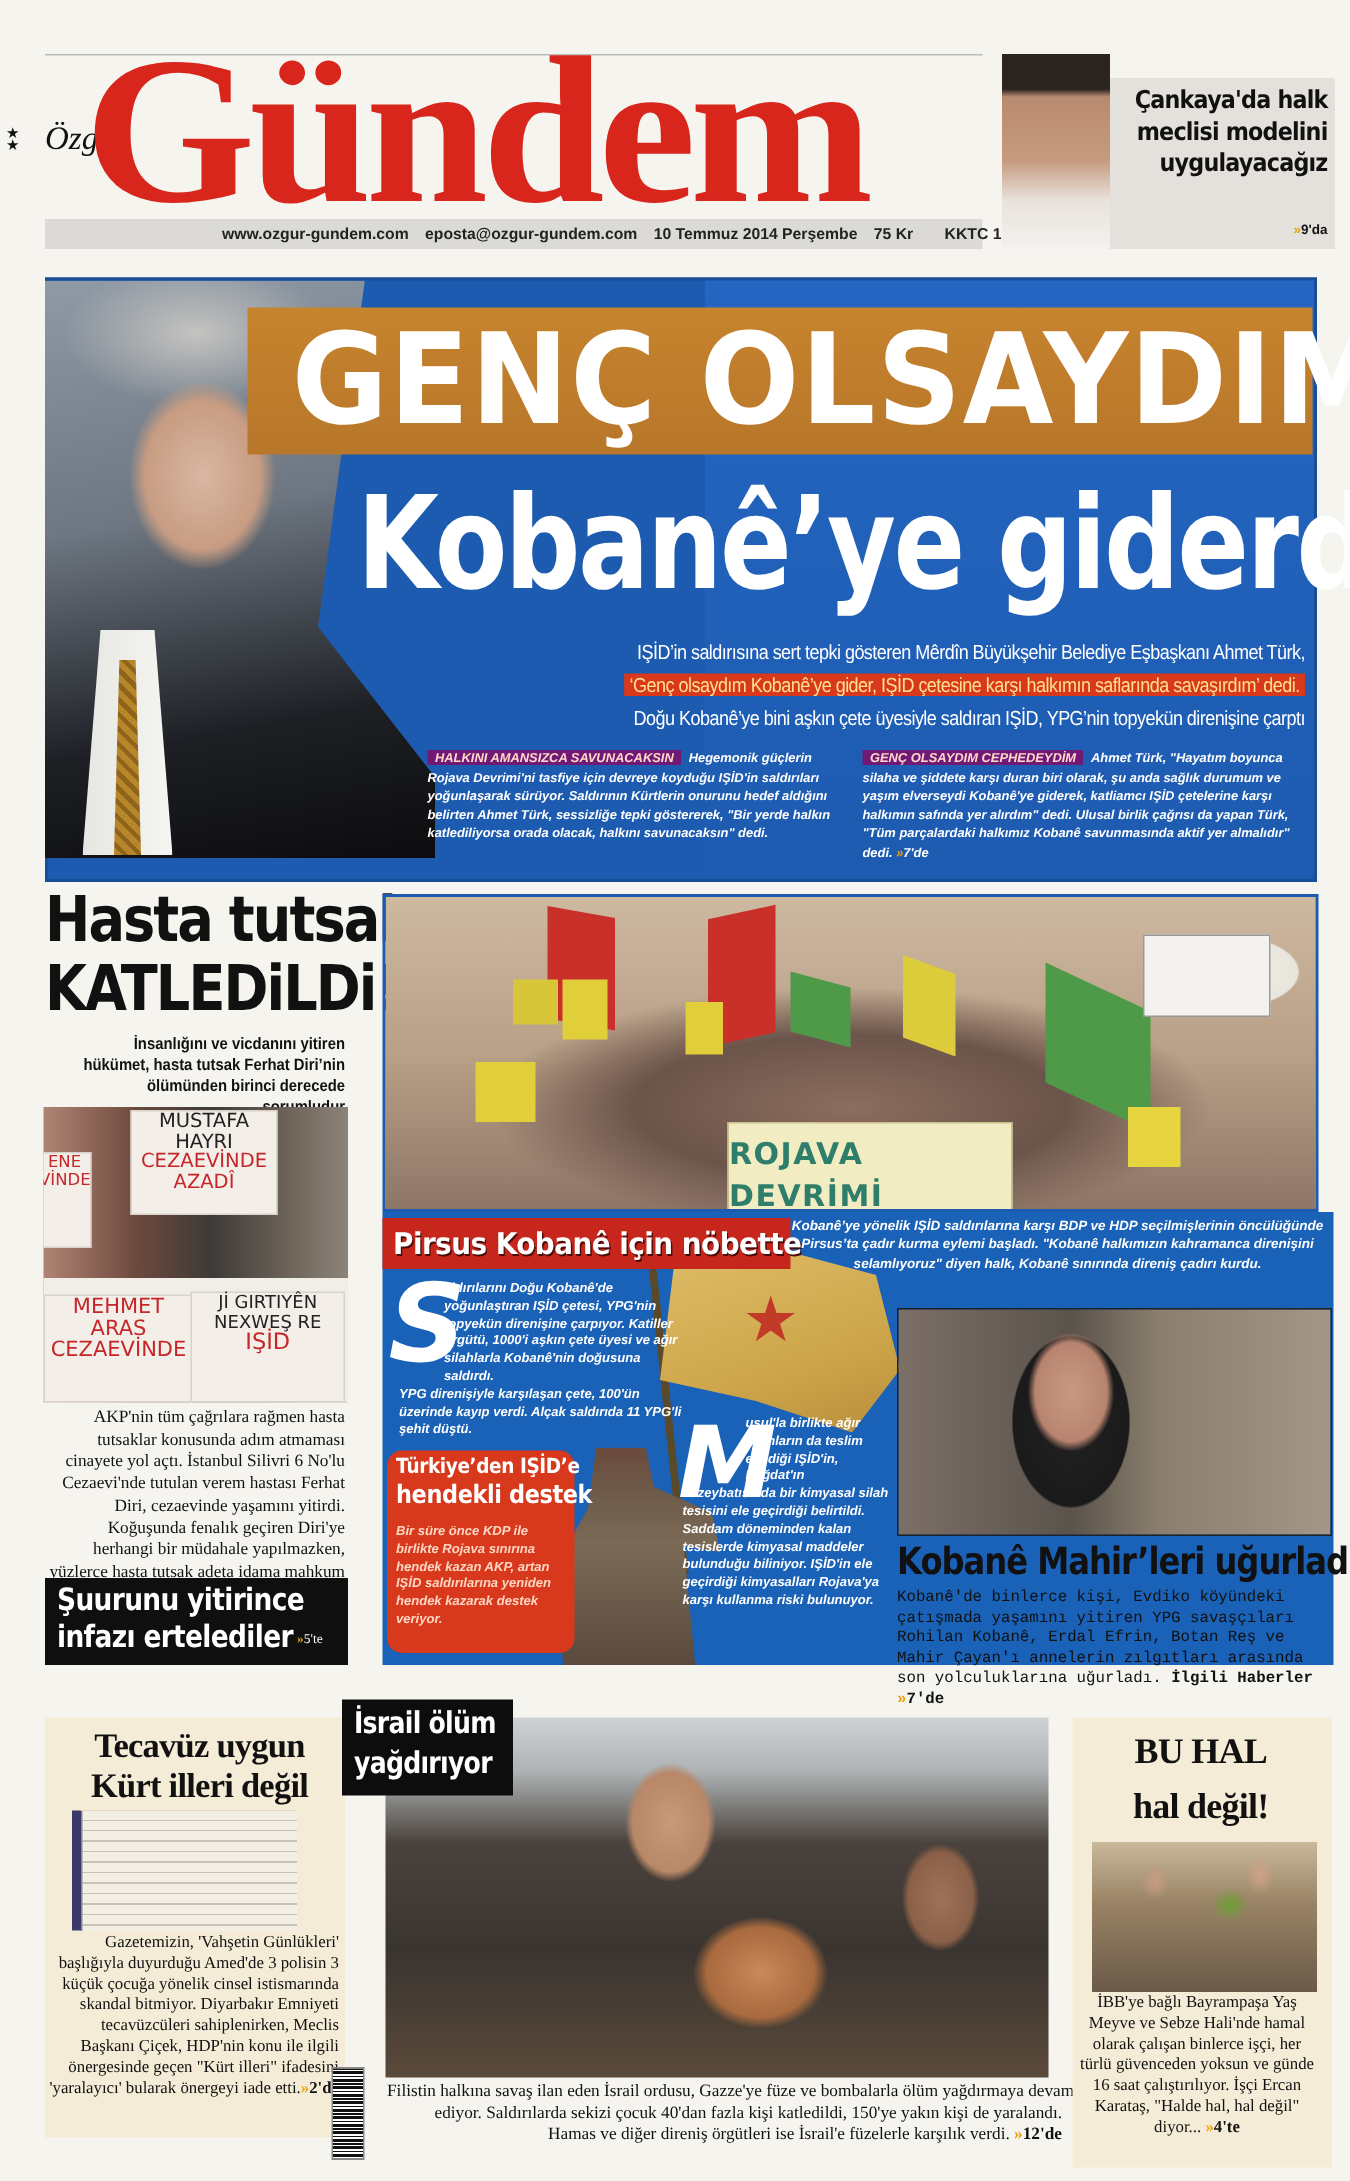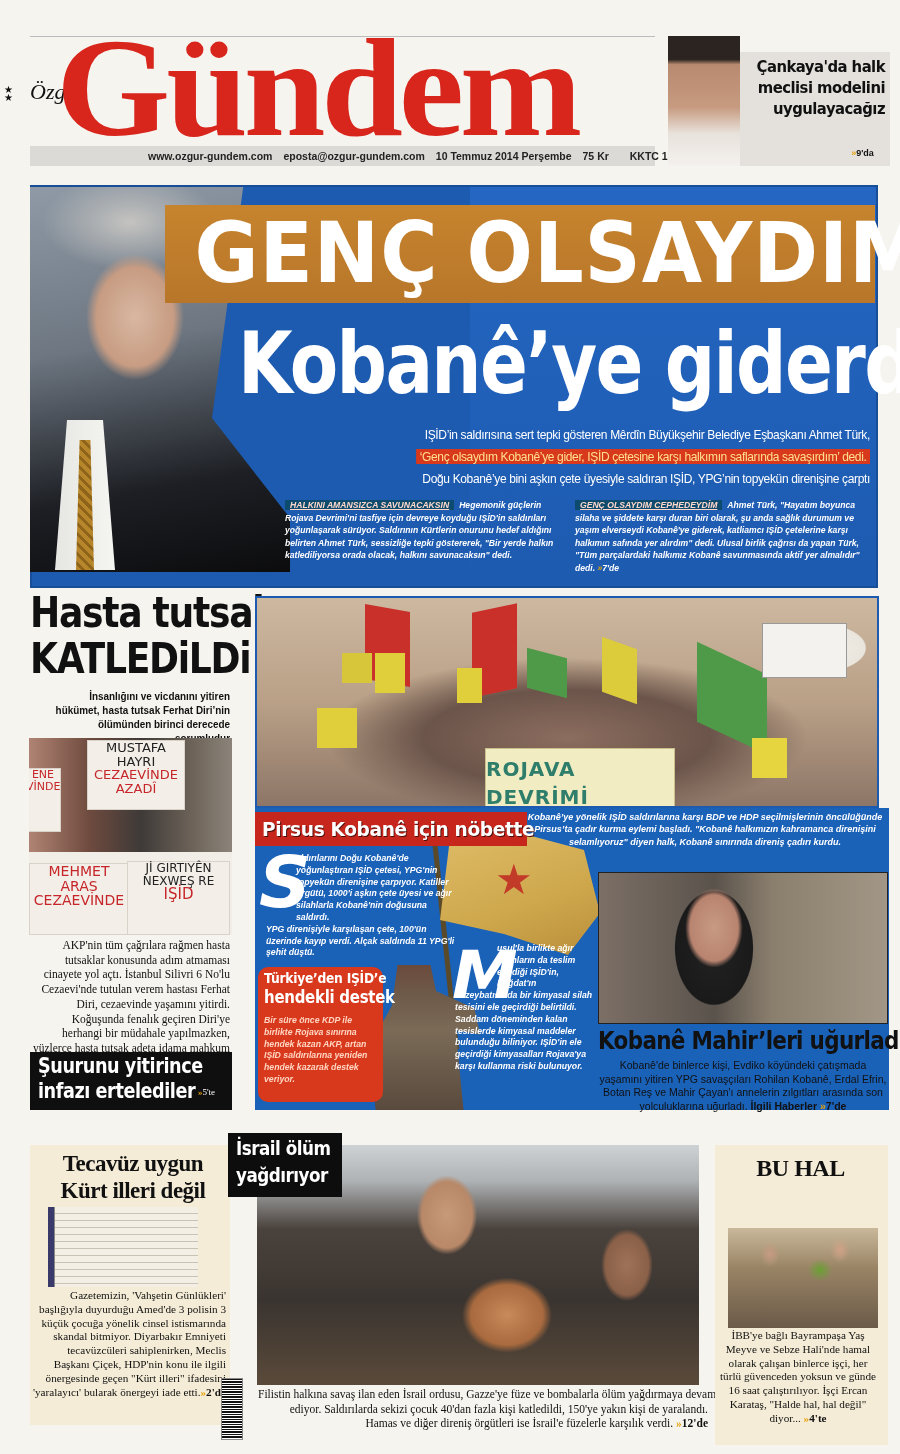--- a/index.html
+++ b/index.html
@@ -33,21 +33,21 @@
       left: 668px; top: 36px; width: 72px; height: 130px;
       background: linear-gradient(180deg, #2b2420 0%, #2b2420 18%, #b88a6f 22%, #c79b80 55%, #e8e2dc 75%, #f4f1ee 100%);
     }
     .teaser-box { left: 740px; top: 52px; width: 150px; height: 114px; background: #e4e1dd; }
     .teaser-head {
       left: 740px; top: 56px; width: 145px; text-align: right;
       font-size: 16.5px; font-weight: bold; line-height: 21px; color: #111;
       font-family: "DejaVu Sans", sans-serif; letter-spacing: -0.6px;
       transform: scaleX(0.9); transform-origin: right top;
     }
-    .teaser-ref { left: 840px; top: 148px; width: 45px; text-align: center; font-size: 9px; font-weight: bold; }
+    .teaser-ref { left: 840px; top: 148px; width: 45px; text-align: right; font-size: 9px; font-weight: bold; }
     .ref-mark { color: #e8a20c; font-weight: bold; }
 
     
     .main-blue {
       left: 30px; top: 185px; width: 848px; height: 403px; background: #1d5bb0;
       border: 2px solid #184e98;
     }
     .main-blue-right { left: 470px; top: 187px; width: 406px; height: 399px;
       background: linear-gradient(180deg, #2466c2 0%, #1d5bb0 100%); }
     .ahmet-photo {
@@ -78,21 +78,21 @@
       white-space: nowrap;
     }
     .deck {
       left: 280px; top: 424px; width: 590px; text-align: right;
       font-size: 13.5px; font-weight: normal; color: #fff; line-height: 22px;
       letter-spacing: -0.4px; white-space: nowrap;
     }
     .deck .line { display: block; transform: scaleX(0.89); transform-origin: right center; }
     .deck .hl { background: #d8381c; color: #ffe08c; padding: 0 4px; }
     .col-box { top: 499px; font-size: 8.6px; line-height: 12.5px; color: #fff; font-style: italic; font-weight: bold; }
-    .col-box .kicker { background: #0c4a6e; color: #ffd8cc; padding: 0 5px; font-style: italic; margin-right: 5px; text-decoration: underline; }
+    .col-box .kicker { background: #701a75; color: #ffd8cc; padding: 0 5px; font-style: italic; margin-right: 5px; }
     .col-left { left: 285px; width: 278px; }
     .col-right { left: 575px; width: 300px; }
 
     
     .hasta-head {
       left: 30px; top: 590px; width: 198px;
       font-family: "DejaVu Sans", sans-serif; font-weight: bold; font-size: 42px; line-height: 46px;
       letter-spacing: -1.5px; color: #111; transform: scaleX(0.86); transform-origin: left top;
       white-space: nowrap;
     }
@@ -203,22 +203,22 @@
         radial-gradient(ellipse 55px 80px at 115px 75px, #222 0%, #1a1a1a 70%, rgba(0,0,0,0) 72%),
         linear-gradient(90deg, #7c6f66 0%, #5a534c 40%, #8a7e6d 60%, #a29786 100%);
       border: 1px solid #222;
     }
     .mahir-head {
       left: 598px; top: 1024px; width: 292px;
       font-family: "DejaVu Sans", sans-serif; font-weight: bold; font-size: 25px; line-height: 34px;
       color: #111; letter-spacing: -0.8px; transform: scaleX(0.86); transform-origin: left top; white-space: nowrap;
     }
     .mahir-text {
-      left: 598px; top: 1059px; width: 290px; text-align: center;
-      font-family: Liberation Sans, sans-serif; font-size: 10.5px; line-height: 13.6px; color: #111;
+      left: 598px; top: 1059px; width: 290px; text-align: left;
+      font-family: Liberation Mono, monospace; font-size: 10.5px; line-height: 13.6px; color: #111;
     }
 
     
     .tecavuz-box { left: 30px; top: 1145px; width: 200px; height: 280px; background: #f4ecd6; }
     .tecavuz-head {
       left: 38px; top: 1150px; width: 190px; text-align: center;
       font-family: "Liberation Serif", "DejaVu Serif", serif; font-weight: bold; font-size: 23px; line-height: 27px; color: #111;
       letter-spacing: -0.5px;
     }
     .diary-photo {
@@ -420,18 +420,19 @@
 </div>
 <div class="abs israil-text">
   <span class="first">Filistin halkına savaş ilan eden İsrail ordusu, Gazze'ye füze ve bombalarla ölüm yağdırmaya devam</span>
   <span>ediyor. Saldırılarda sekizi çocuk 40'dan fazla kişi katledildi, 150'ye yakın kişi de yaralandı. Hamas ve diğer direniş örgütleri ise İsrail'e füzelerle karşılık verdi.</span>
   <span class="ref-mark">»</span><b>12'de</b>
 </div>
 
 <div class="abs buhal-box"></div>
 <div class="abs buhal-head">
   <div>BU HAL</div>
+  <div>hal değil!</div>
 </div>
 <div class="abs buhal-photo"></div>
 <div class="abs buhal-text">
   <span>İBB'ye bağlı Bayrampaşa Yaş Meyve ve Sebze Hali'nde hamal olarak çalışan binlerce işçi, her türlü güvenceden yoksun ve günde 16 saat çalıştırılıyor. İşçi Ercan Karataş, "Halde hal, hal değil" diyor...</span>
   <span class="ref-mark">»</span><b>4'te</b>
 </div>
 
 </body></html>

